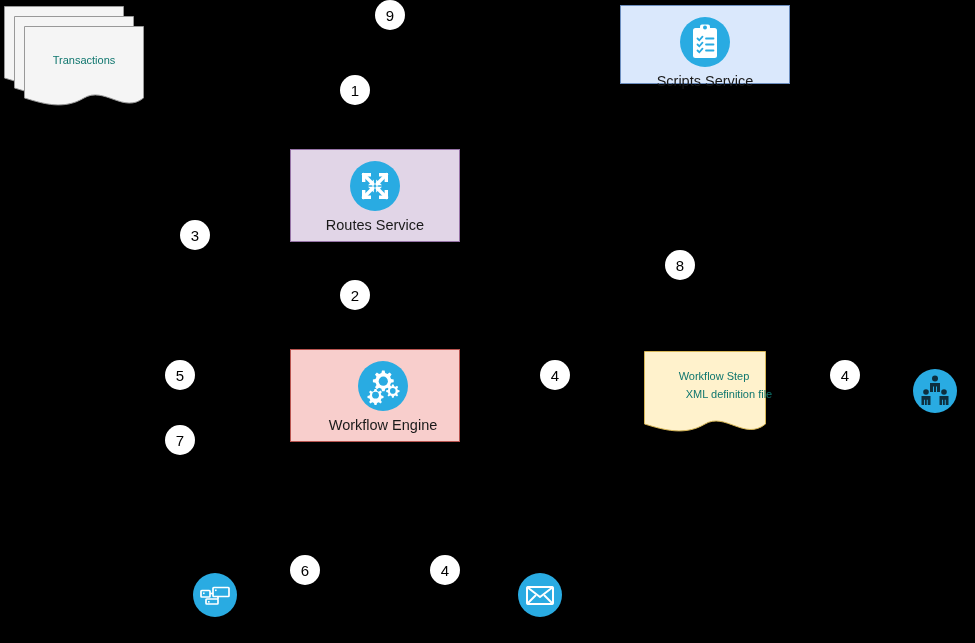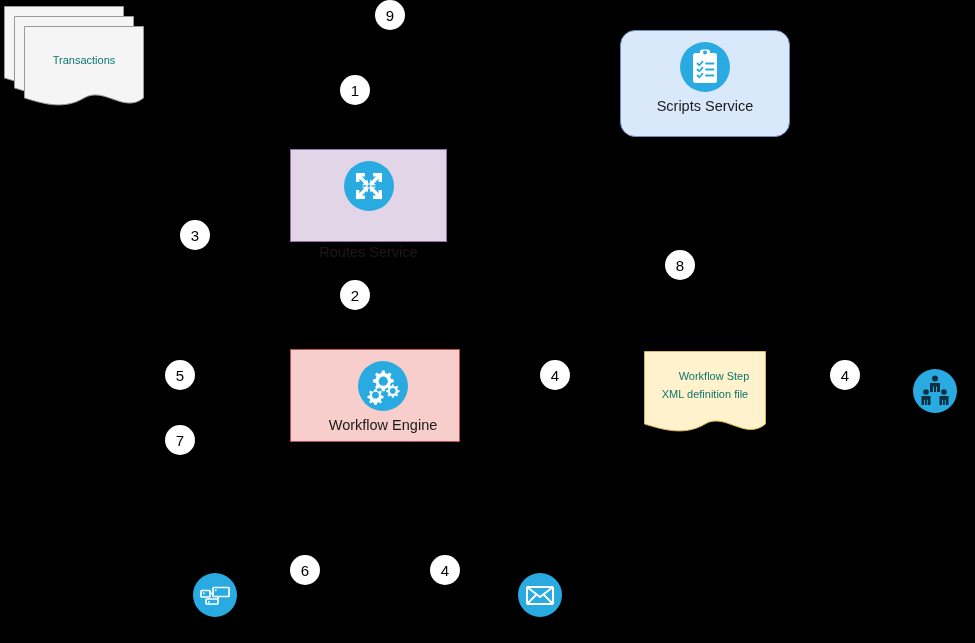--- a/index.html
+++ b/index.html
@@ -114,41 +114,41 @@
       </svg>
     </div>
     <div class="doc" style="left:20px; top:20px;">
       <svg width="120" height="88" viewBox="0 0 120 88">
         <path d="M0.5 0.5 H119.5 V72 C100 88 80 60 60 72 C40 84 20 78 0.5 72 Z" fill="#f5f5f5" stroke="#999999" stroke-width="1"></path>
       </svg>
     </div>
     <div class="doc-label" style="top:48px; left:20px; width:120px;">Transactions</div>
   </div>
 
-  <div class="node svc svc-scripts" style="left:620px; top:30px; width:170px; height:107px;border-radius:15px;">
+  <div class="node svc svc-scripts" style="left:620px; top:5px; width:170px; height:79px;">
     <span class="svc-icon">
       <svg width="52" height="52" viewBox="0 0 52 52">
         <circle cx="26" cy="26" r="25" fill="#29abe2"></circle>
         <rect x="14" y="12" width="24" height="30" rx="2.5" fill="#ffffff"></rect>
         <rect x="21" y="8.5" width="10" height="6" rx="2" fill="#ffffff"></rect>
         <circle cx="26" cy="11.5" r="2" fill="#29abe2"></circle>
         <g stroke="#29abe2" stroke-width="1.8" stroke-linecap="round" fill="none">
           <path d="M18.5 22.5 l1.8 1.8 l3.2 -3.6"></path>
           <path d="M18.5 28.5 l1.8 1.8 l3.2 -3.6"></path>
           <path d="M18.5 34.5 l1.8 1.8 l3.2 -3.6"></path>
           <path d="M27 22.5 H34.5"></path>
           <path d="M27 28.5 H34.5"></path>
           <path d="M27 34.5 H34.5"></path>
         </g>
       </svg>
     </span>
     <span class="svc-label">Scripts Service</span>
   </div>
 
-  <div class="node svc svc-routes" style="left:290px; top:149px; width:157px; height:93px;gap:27px;">
+  <div class="node svc svc-routes" style="left:290px; top:149px; width:170px; height:93px;">
     <span class="svc-icon">
       <svg width="52" height="52" viewBox="0 0 52 52">
         <circle cx="26" cy="26" r="25" fill="#29abe2"></circle>
         <g fill="#ffffff">
           <path d="M13 13 h9 v3.4 h-5.6 v5.6 h-3.4 z"></path>
           <path d="M39 13 v9 h-3.4 v-5.6 h-5.6 v-3.4 z"></path>
           <path d="M13 39 v-9 h3.4 v5.6 h5.6 v3.4 z"></path>
           <path d="M39 39 h-9 v-3.4 h5.6 v-5.6 h3.4 z"></path>
         </g>
         <g stroke="#ffffff" stroke-width="3.4" stroke-linecap="round">
@@ -186,21 +186,21 @@
   </div>
 
 
   <div class="docstack" style="left:644px; top:351px; width:122px; height:90px;">
     <div class="doc" style="left:0px; top:0px;">
       <svg width="122" height="90" viewBox="0 0 122 90">
         <path d="M0.5 0.5 H121.5 V73 C101 90 81 61 61 73 C41 85 20 79 0.5 73 Z" fill="#fff2cc" stroke="#d6b656" stroke-width="1"></path>
       </svg>
     </div>
     <div class="doc-label" style="top:19px; left:0px; width:140px;">Workflow Step</div>
-    <div class="doc-label" style="top:37px; left:0px; width:122px;">XML definition file</div>
+    <div class="doc-label" style="top:37px; left:0px; width:122px;padding-left:24px;">XML definition file</div>
   </div>
 
   <div class="roundicon" style="left:912px; top:368px;">
     <svg viewBox="0 0 46 46">
       <circle cx="23" cy="23" r="22" fill="#29abe2"></circle>
       <g fill="#0d2f3f">
         <circle cx="23" cy="10.5" r="3"></circle>
         <path d="M18 15 h10 v9 h-3 v-5.5 h-1 v5.5 h-2 v-5.5 h-1 v5.5 h-3 z"></path>
         <circle cx="14" cy="24" r="2.8"></circle>
         <path d="M9.5 28 h9 v9 h-2.8 v-5.2 h-0.9 v5.2 h-1.8 v-5.2 h-0.9 v5.2 h-2.6 z"></path>

